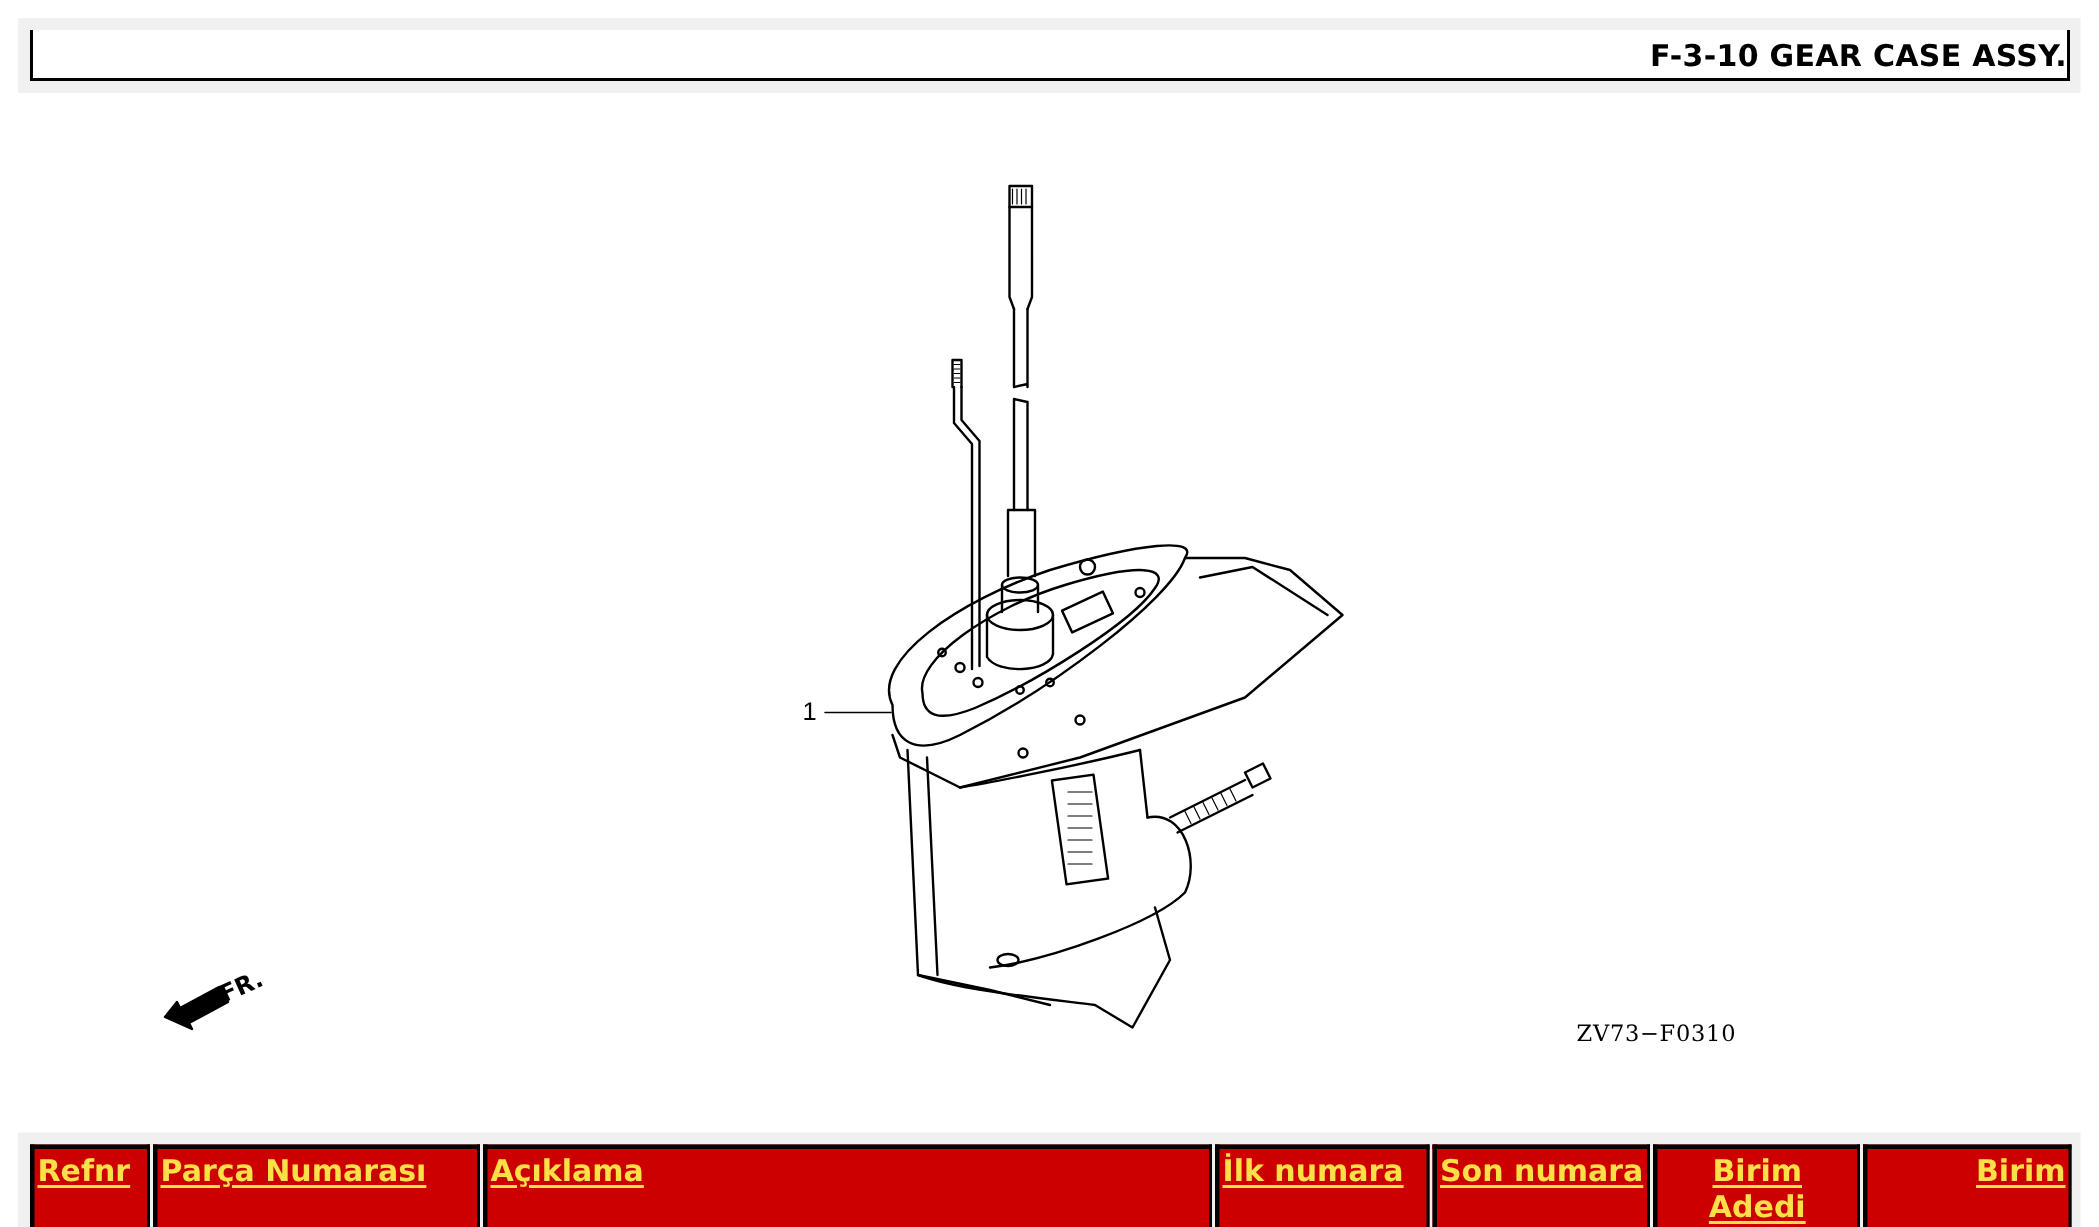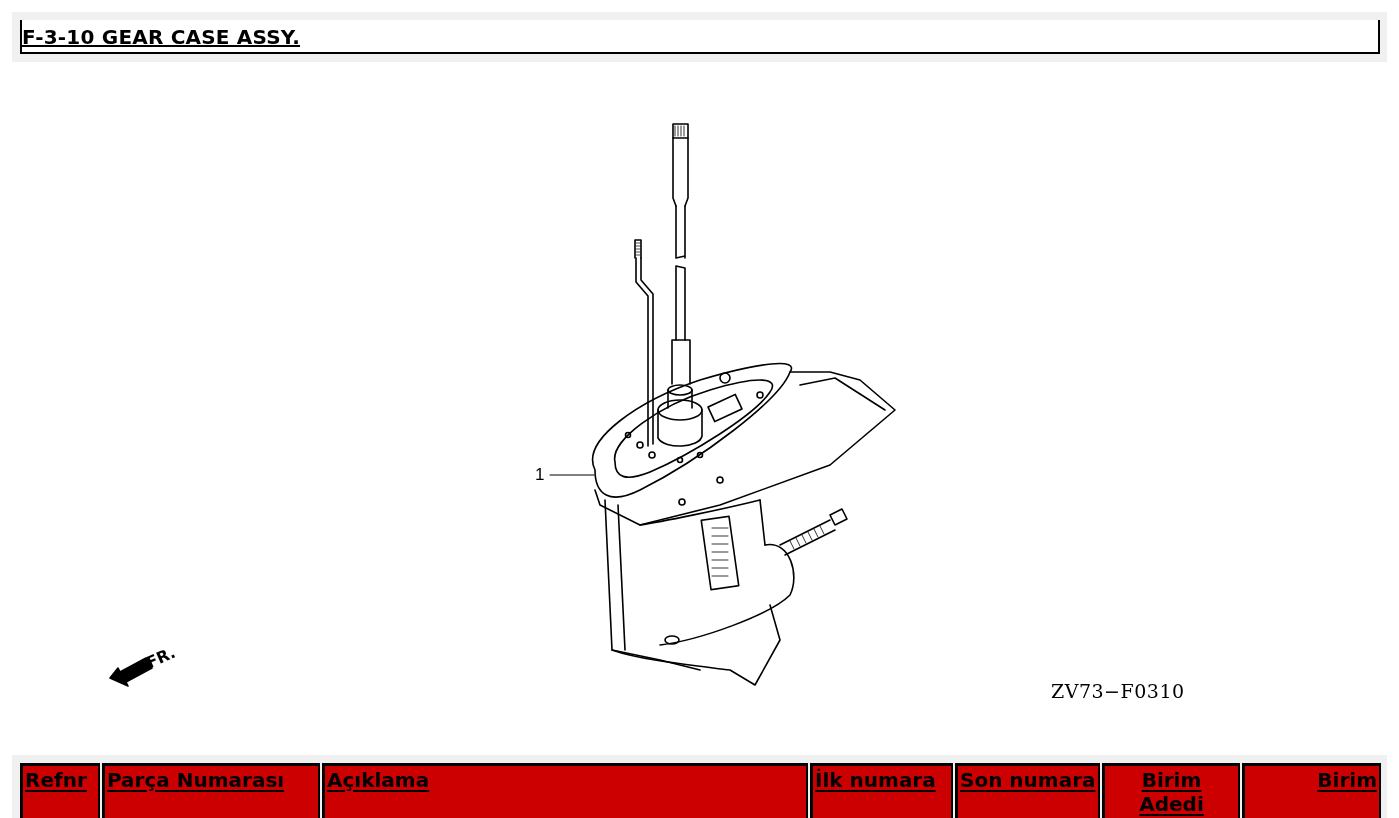--- a/index.html
+++ b/index.html
@@ -4,38 +4,38 @@
   <style>
     html, body { margin: 0; padding: 0; background: #ffffff; }
     body { width: 1399px; height: 818px; overflow: hidden; position: relative;
            font-family: "DejaVu Sans", "Liberation Sans", sans-serif; }
 
     .title-frame { position: absolute; left: 12px; top: 12px; width: 1375px; height: 50px;
                    background: #f0f0f0; }
     .title-inner { position: absolute; left: 8px; top: 8px; width: 1356px; height: 32px;
                    background: #fff; border-left: 2px solid #000; border-bottom: 2px solid #000;
                    border-right: 2px solid #000; }
-    .title-text { position: absolute; left: 0; right: 0; top: 5px; text-align: left;
-                  font-weight: bold; font-size: 20px; color: #000; letter-spacing: 0.2px; text-decoration: underline; }
+    .title-text { position: absolute; left: 0; right: 0; top: 5px; text-align: right;
+                  font-weight: bold; font-size: 20px; color: #000; letter-spacing: 0.2px; }
 
     .diagram { position: absolute; left: 0; top: 70px; width: 1399px; height: 680px; }
     .diagram svg { position: absolute; left: 0; top: 0; }
     .callout { position: absolute; font-family: "Liberation Sans", sans-serif; font-size: 17px; color: #000; }
     .fig-code { position: absolute; font-family: "DejaVu Serif", "Liberation Serif", serif;
-                font-size: 19px; color: #000; letter-spacing: 0.5px; }
+                font-size: 15px; color: #000; letter-spacing: 0.5px; }
     .fr-label { position: absolute; font-family: "DejaVu Sans", sans-serif; font-weight: bold;
                 font-size: 16px; transform: rotate(-24deg); color: #000; }
 
     .table-frame { position: absolute; left: 12px; top: 755px; width: 1375px; height: 70px;
                    background: #f0f0f0; }
     .hdr { position: absolute; top: 763px; height: 60px; background: #cc0000;
            border-top: 3px solid #000; border-left: 3px solid #000; border-right: 2px solid #000;
            box-sizing: border-box; color: #fff; font-weight: bold; font-size: 20px;
            padding: 2px 2px 0 2px; line-height: 24px; }
-    .hdr a { color: #000000; text-decoration: underline; text-decoration-thickness: 2px;
+    .hdr a { color: #fde047; text-decoration: underline; text-decoration-thickness: 2px;
              text-underline-offset: 3px; }
     .hdr.center { text-align: center; }
     .hdr.right { text-align: right; }
   </style>
 </head>
 <body>
 
 <div class="title-frame">
   <div class="title-inner">
     <div class="title-text">F-3-10 GEAR CASE ASSY.</div>

